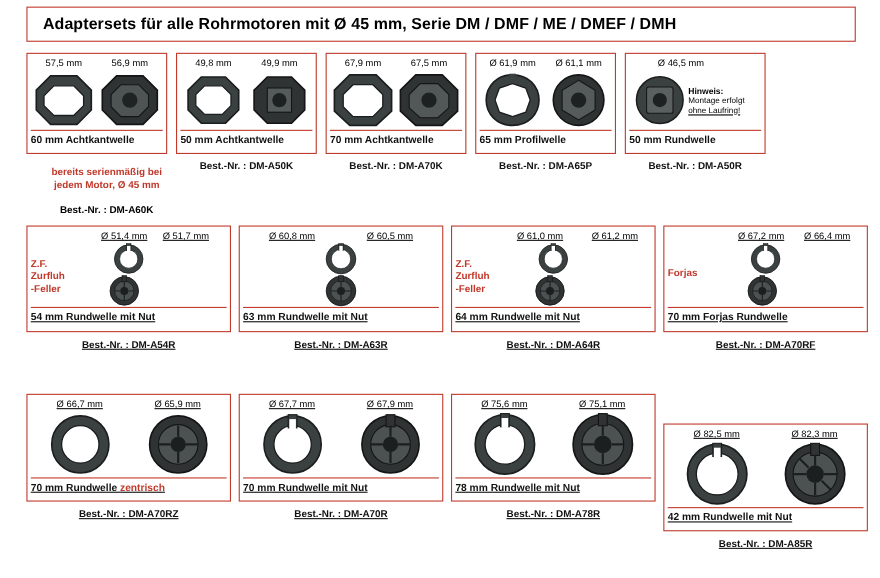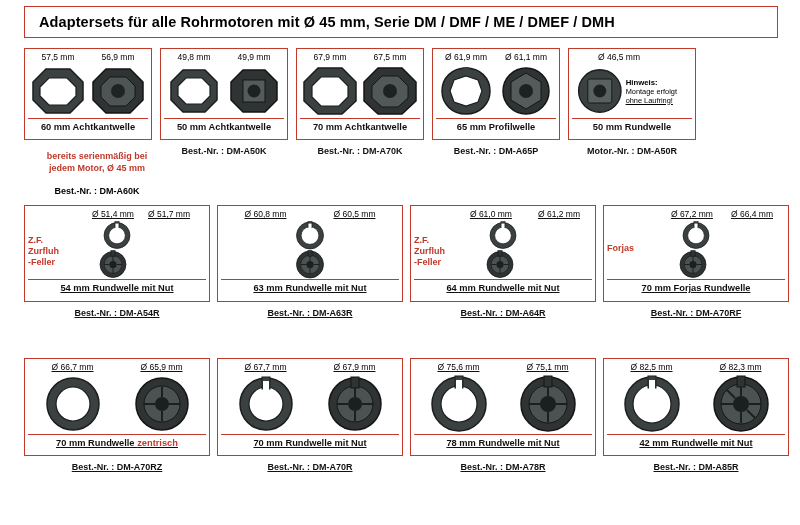--- a/index.html
+++ b/index.html
@@ -56,21 +56,21 @@
   .dims span{white-space:nowrap;}
 
   .parts{
     display:flex;justify-content:space-around;align-items:center;
   }
   .row1 .parts{height:54px;}
   .row2 .parts{height:58px;flex-direction:column;}
   .row3 .parts{height:60px;}
 
   .caption{
-    font-size:9.3px;font-weight:bold;text-align:center;
+    font-size:9.3px;font-weight:bold;text-align:left;
     border-top:1px solid #c0392b;
     padding-top:2px;
     height:14px;line-height:13px;
     box-sizing:border-box;
     white-space:nowrap;
   }
   .caption .red{color:#c0392b;}
 
   .ordernr{
     font-size:9px;font-weight:bold;text-align:center;
@@ -223,21 +223,21 @@
           <div class="hinweis">
             <b>Hinweis:</b><br>
             <span>Montage erfolgt</span><br>
             <span class="u">ohne Laufring!</span>
           </div>
         </div>
         <div class="caption">
           <span>50 mm Rundwelle</span>
         </div>
       </div>
-      <div class="ordernr">Motor.-Nr. : DM-A50R</div>
+      <div class="ordernr">Best.-Nr. : DM-A50R</div>
     </div>
 
   </div>
 
   <div class="serial-note">
     <span>bereits serienmäßig bei</span><br>
     <span>jedem Motor, Ø 45 mm</span>
   </div>
   <div class="serial-order">Best.-Nr. : DM-A60K</div>
 
@@ -436,21 +436,21 @@
             <path d="M32,12 L32,21 M13,29 L24,29 M40,29 L51,29 M32,37 L32,47" stroke="#1c1f1f" stroke-width="2"></path>
           </svg>
         </div>
         <div class="caption">
           <span>78 mm Rundwelle mit Nut</span>
         </div>
       </div>
       <div class="ordernr">Best.-Nr. : DM-A78R</div>
     </div>
 
-    <div class="cell" style="margin-right:0;">
+    <div class="cell" style="margin-right:0;margin-top:27px;">
       <div class="box">
         <div class="dims">
           <span>Ø 82,5 mm</span>
           <span>Ø 82,3 mm</span>
         </div>
         <div class="parts">
           <svg width="66" height="58" viewBox="0 0 66 58">
             <circle cx="33" cy="29" r="27" fill="#3b4040" stroke="#1b1e1e" stroke-width="1.5"></circle>
             <circle cx="33" cy="29" r="19" fill="#ffffff" stroke="#1b1e1e" stroke-width="1.2"></circle>
             <rect x="29" y="1" width="8" height="12" fill="#3b4040" stroke="#1b1e1e" stroke-width="1"></rect>

